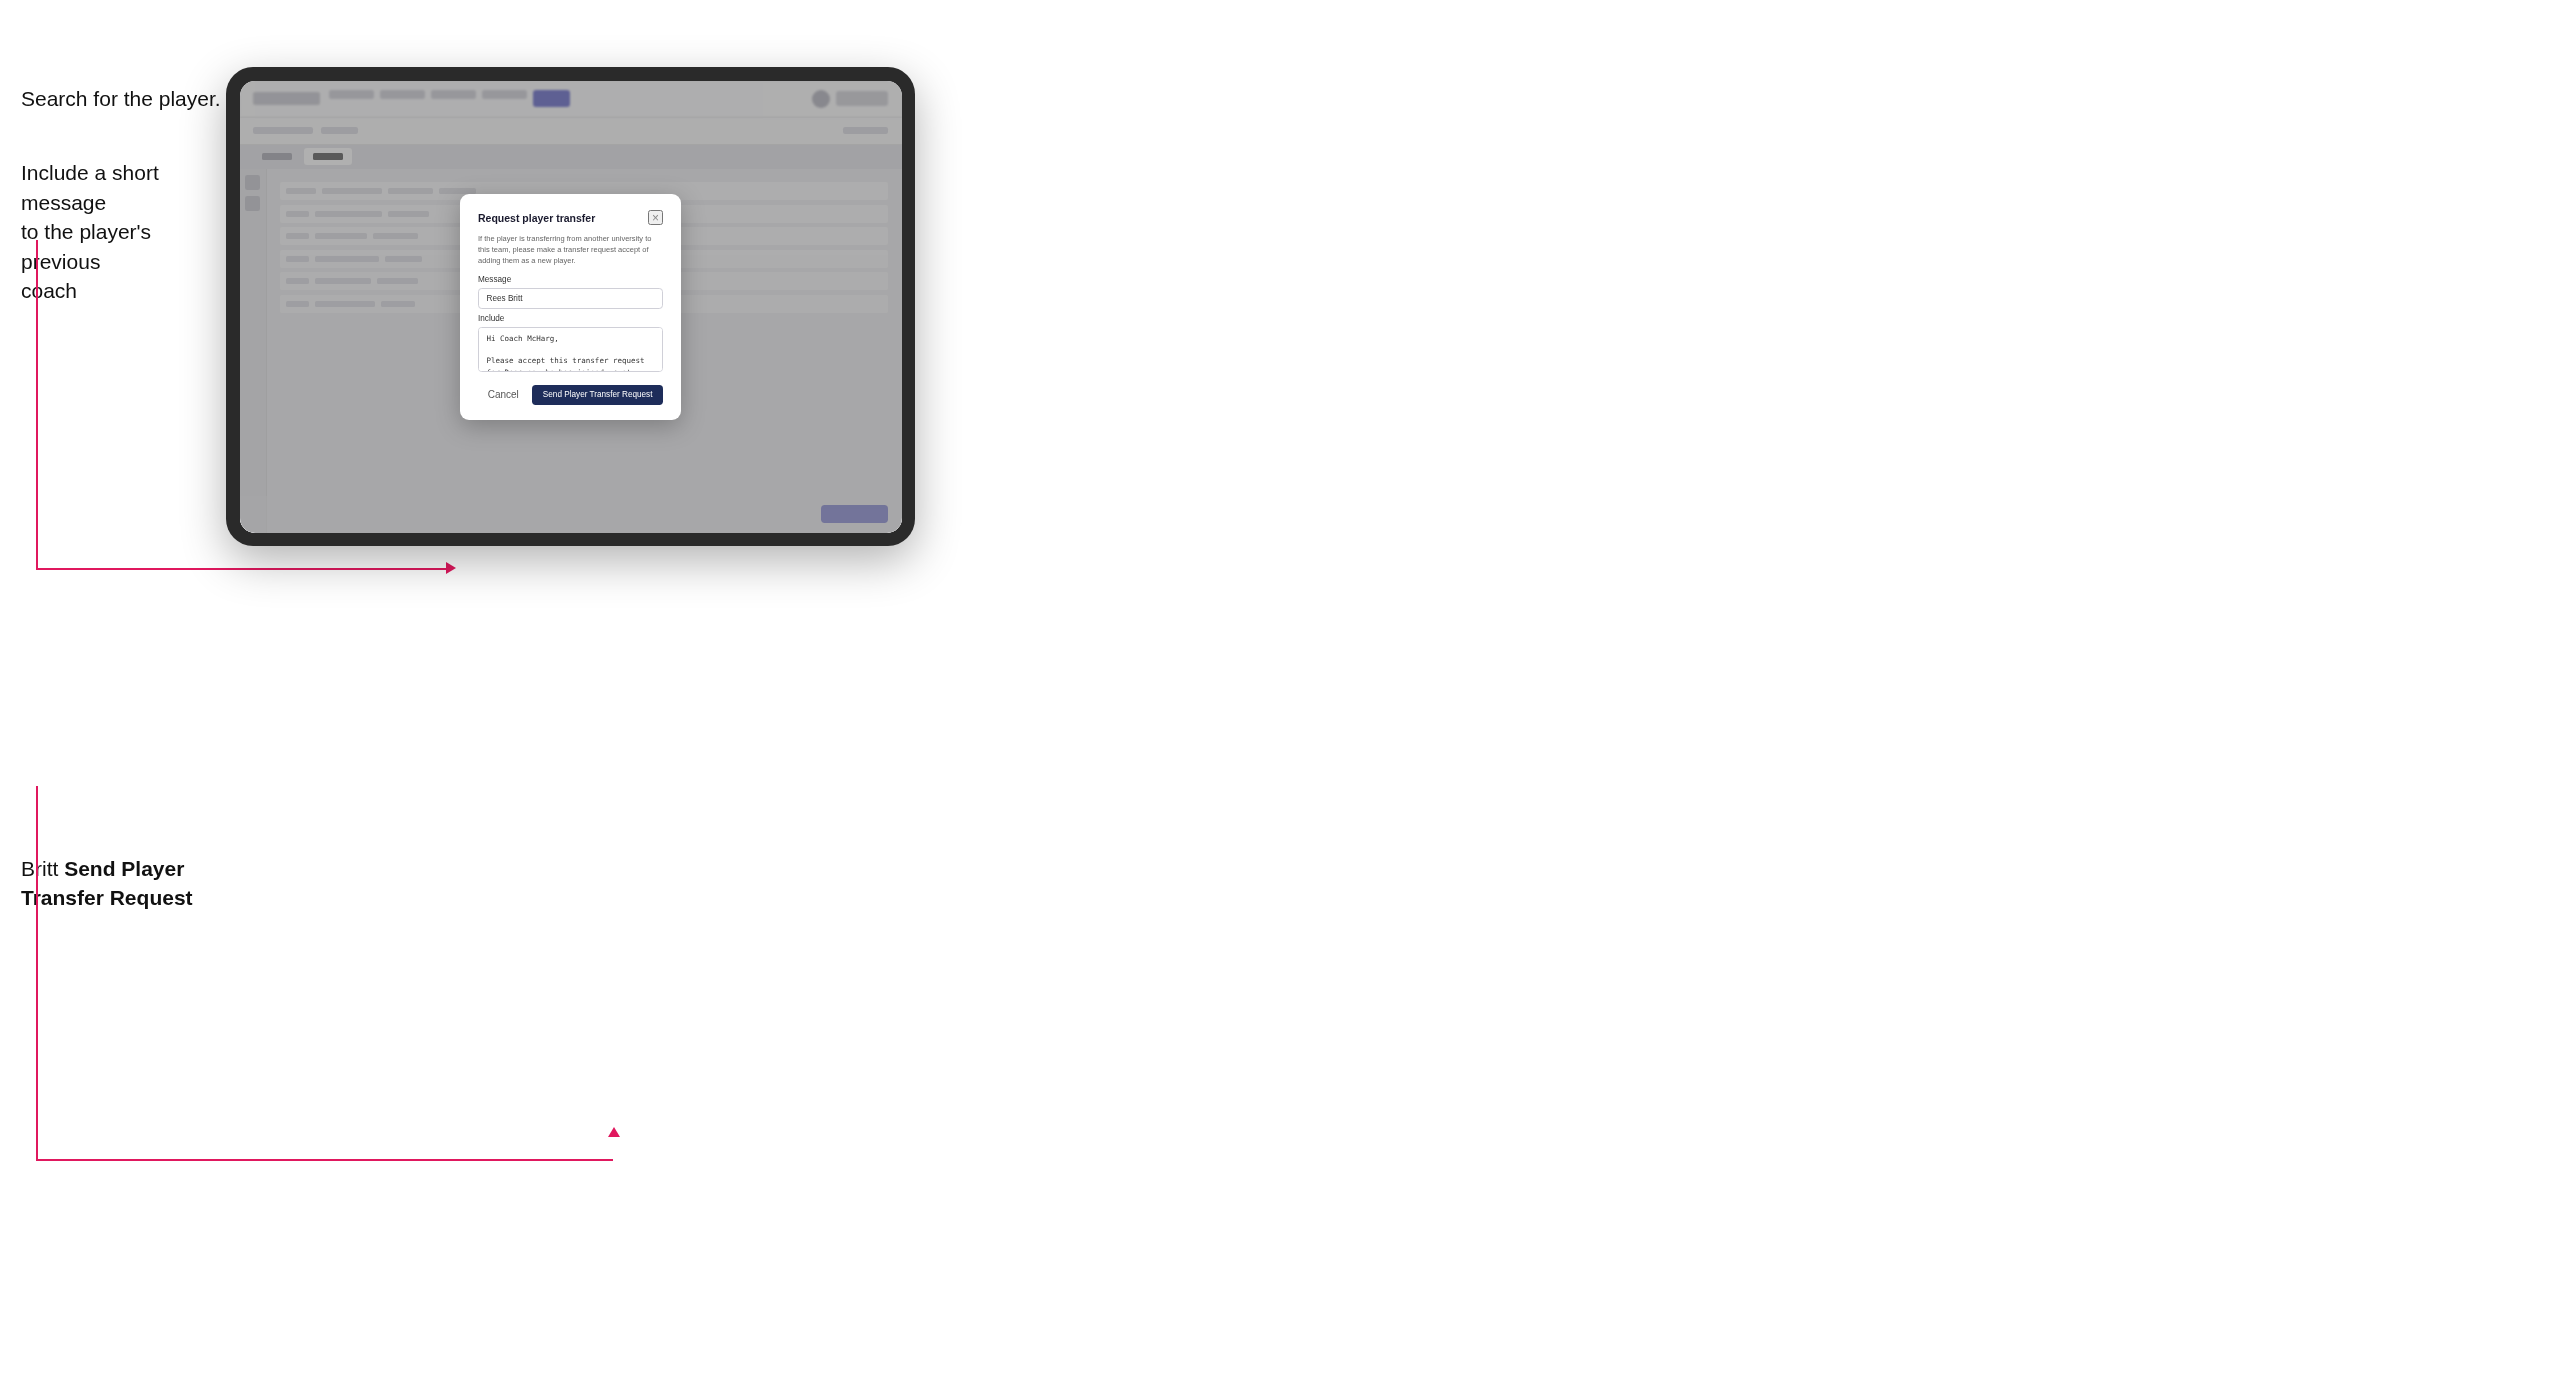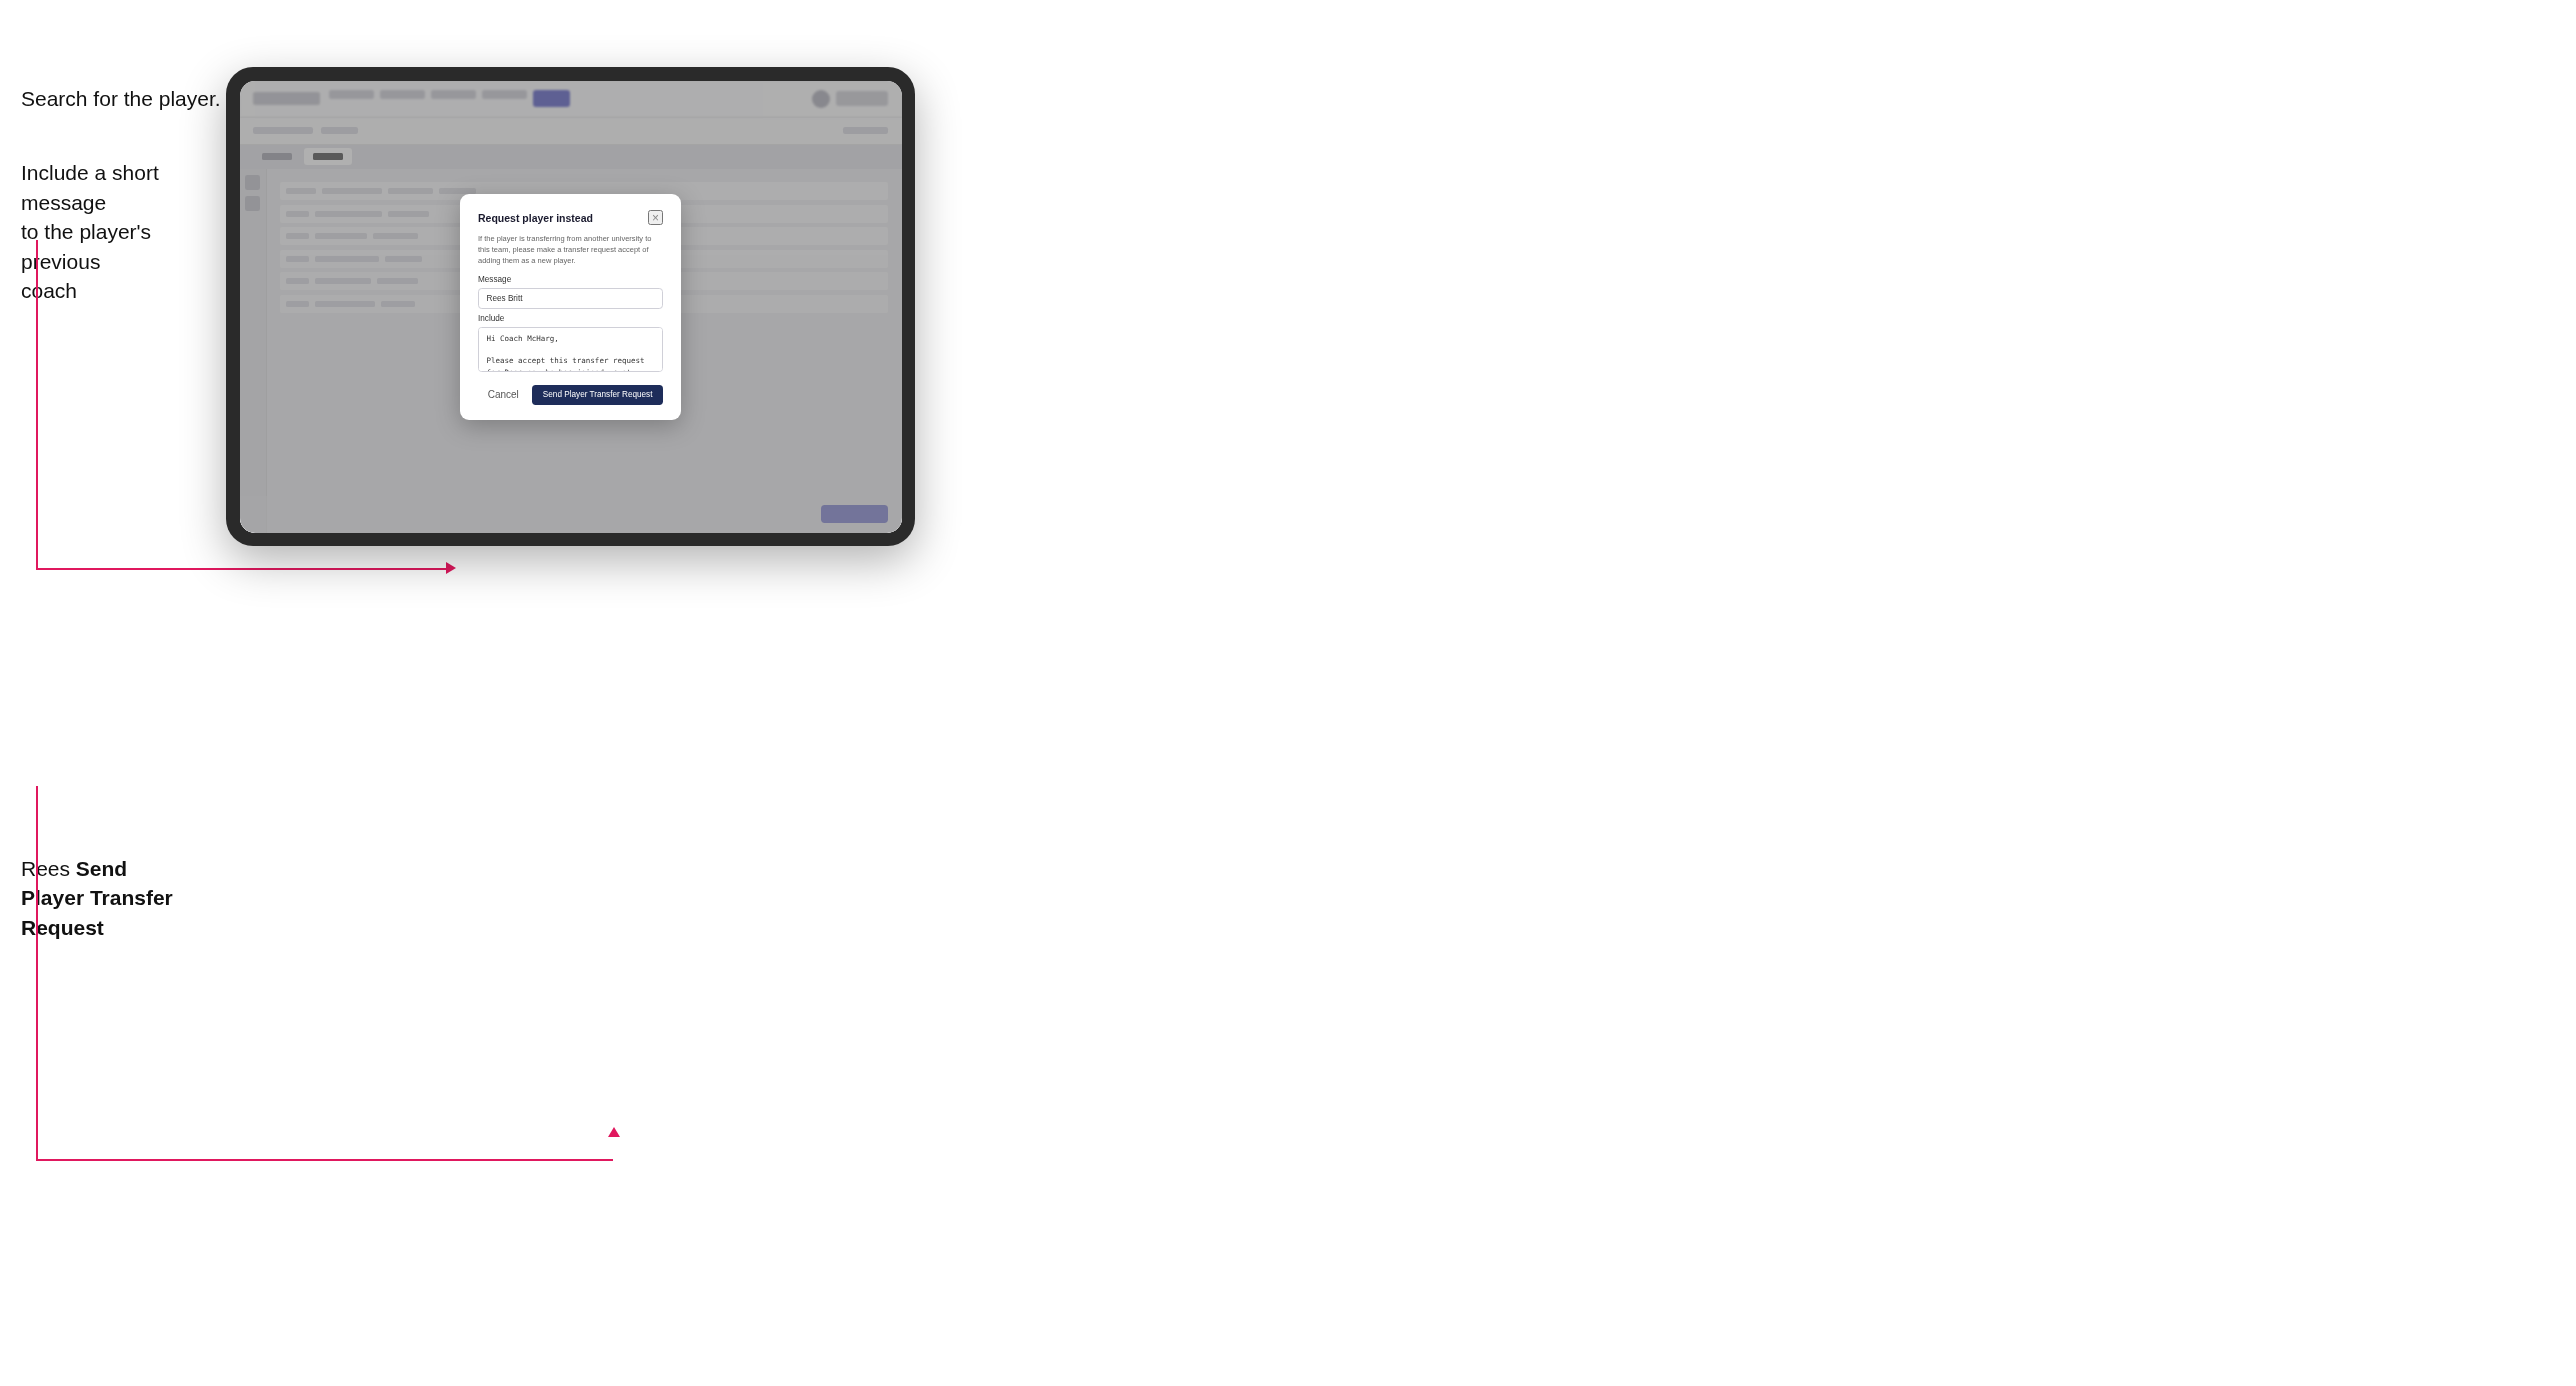--- a/index.html
+++ b/index.html
@@ -431,21 +431,21 @@
     <p class="instruction-text">
       <span>Include a short message</span><br>
       <span>to the player's previous</span><br>
       <span>coach</span>
     </p>
   </div>
 </div>
 
 <div class="instruction-block-3" style="position:absolute; left:21px; top:854px; width:172px;">
   <p class="instruction-text">
-    <span>Rees </span><strong>Send Player Transfer Request</strong>
+    <span>Britt </span><strong>Send Player Transfer Request</strong>
   </p>
 </div>
 
 <div class="arrow-line-1"></div>
 <div class="arrow-line-1-horiz"></div>
 <div class="arrow-tip-1"></div>
 
 <div class="arrow-line-2-vert"></div>
 <div class="arrow-line-2-horiz"></div>
 <div class="arrow-tip-2"></div>
@@ -527,21 +527,21 @@
     </div>
 
     <div class="app-bottom">
       <div class="app-bottom-btn"></div>
     </div>
 
     <div class="modal-overlay">
       <div class="modal">
         
         <div class="modal-header">
-          <span class="modal-title">Request player instead</span>
+          <span class="modal-title">Request player transfer</span>
           <button class="modal-close">
             <span>×</span>
           </button>
         </div>
 
         
         <p class="modal-description">If the player is transferring from another university to this team, please make a transfer request accept of adding them as a new player.</p>
 
         
         <div class="modal-label">Message</div>

